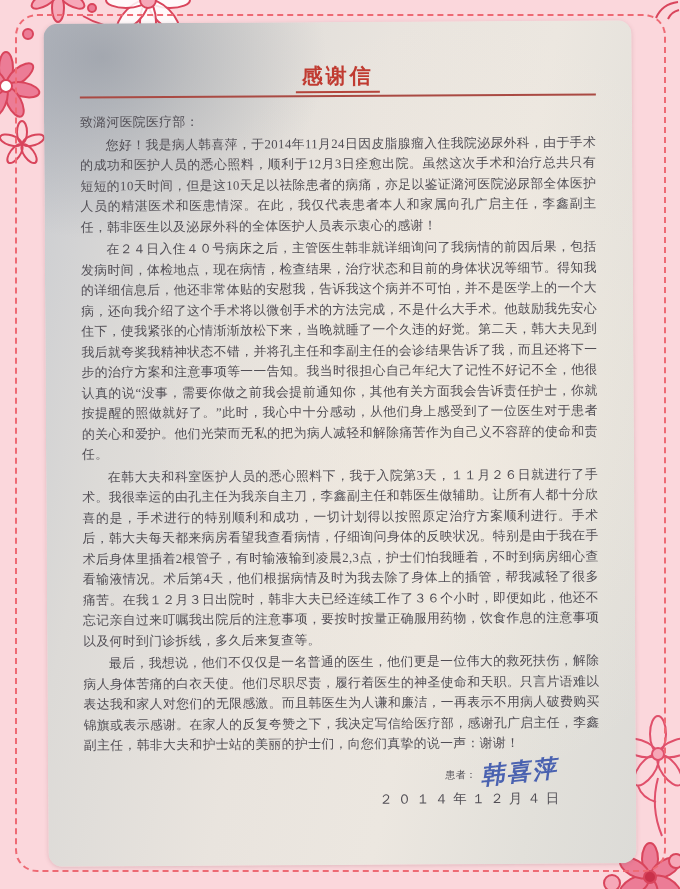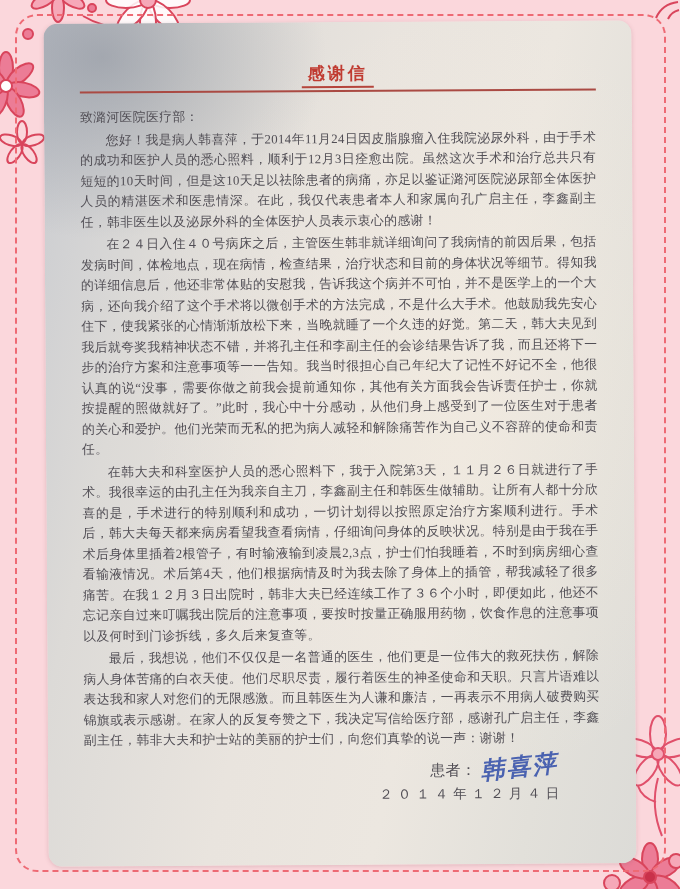--- a/index.html
+++ b/index.html
@@ -19,29 +19,29 @@
     background:
       radial-gradient(ellipse 320px 260px at 10% 4%, rgba(118,126,140,0.50), rgba(118,126,140,0) 70%),
       radial-gradient(ellipse 420px 520px at 70% 45%, rgba(244,236,224,0.55), rgba(244,236,224,0) 75%),
       linear-gradient(103deg,#c9cbd0 0%,#dcdad7 20%,#e9e4de 45%,#ece7e0 66%,#e2e0da 85%,#dcdbd7 100%);
     box-shadow:0 1px 4px rgba(140,90,100,0.25);
     transform:rotate(-0.35deg);
   }
   .paper-inner{padding:40px 36px 0 36px;color:#514e55;}
   .title-row{text-align:center;}
   .title{
-    display:inline-block;color:#c03b31;font-weight:bold;font-size:17px;
+    display:inline-block;color:#c03b31;font-weight:bold;font-size:21px;
     letter-spacing:3px;border-bottom:2px solid #b5453c;padding:0 6px 1px 6px;
   }
   .title-rule{height:2px;background:#aa4a43;margin-top:2px;}
   .letter-body{margin-top:14px;font-size:12.8px;line-height:20.5px;text-align:justify;letter-spacing:0.4px;}
   .salutation{margin:0 0 2px 0;}
   .letter-body p{margin:0 0 2px 0;text-indent:2em;}
   .sign-row{margin-top:6px;text-align:right;padding-right:42px;text-indent:0;}
-  .sign-label{font-size:15px;vertical-align:middle;}
+  .sign-label{font-size:10px;vertical-align:middle;}
   .sign-name{
     display:inline-block;color:#4a62b0;font-size:24px;font-weight:bold;font-style:italic;
     transform:rotate(-6deg) translateY(2px);letter-spacing:2px;line-height:20px;
   }
   .date-row{text-align:right;padding-right:36px;font-size:13.5px;letter-spacing:5px;margin-top:4px;}
   .deco{position:absolute;pointer-events:none;}
   .deco-tl{left:-12px;top:-14px;}
   .deco-tr{right:0;top:0;}
   .deco-re{right:0;top:712px;}
   .deco-br{right:0;bottom:0;}

